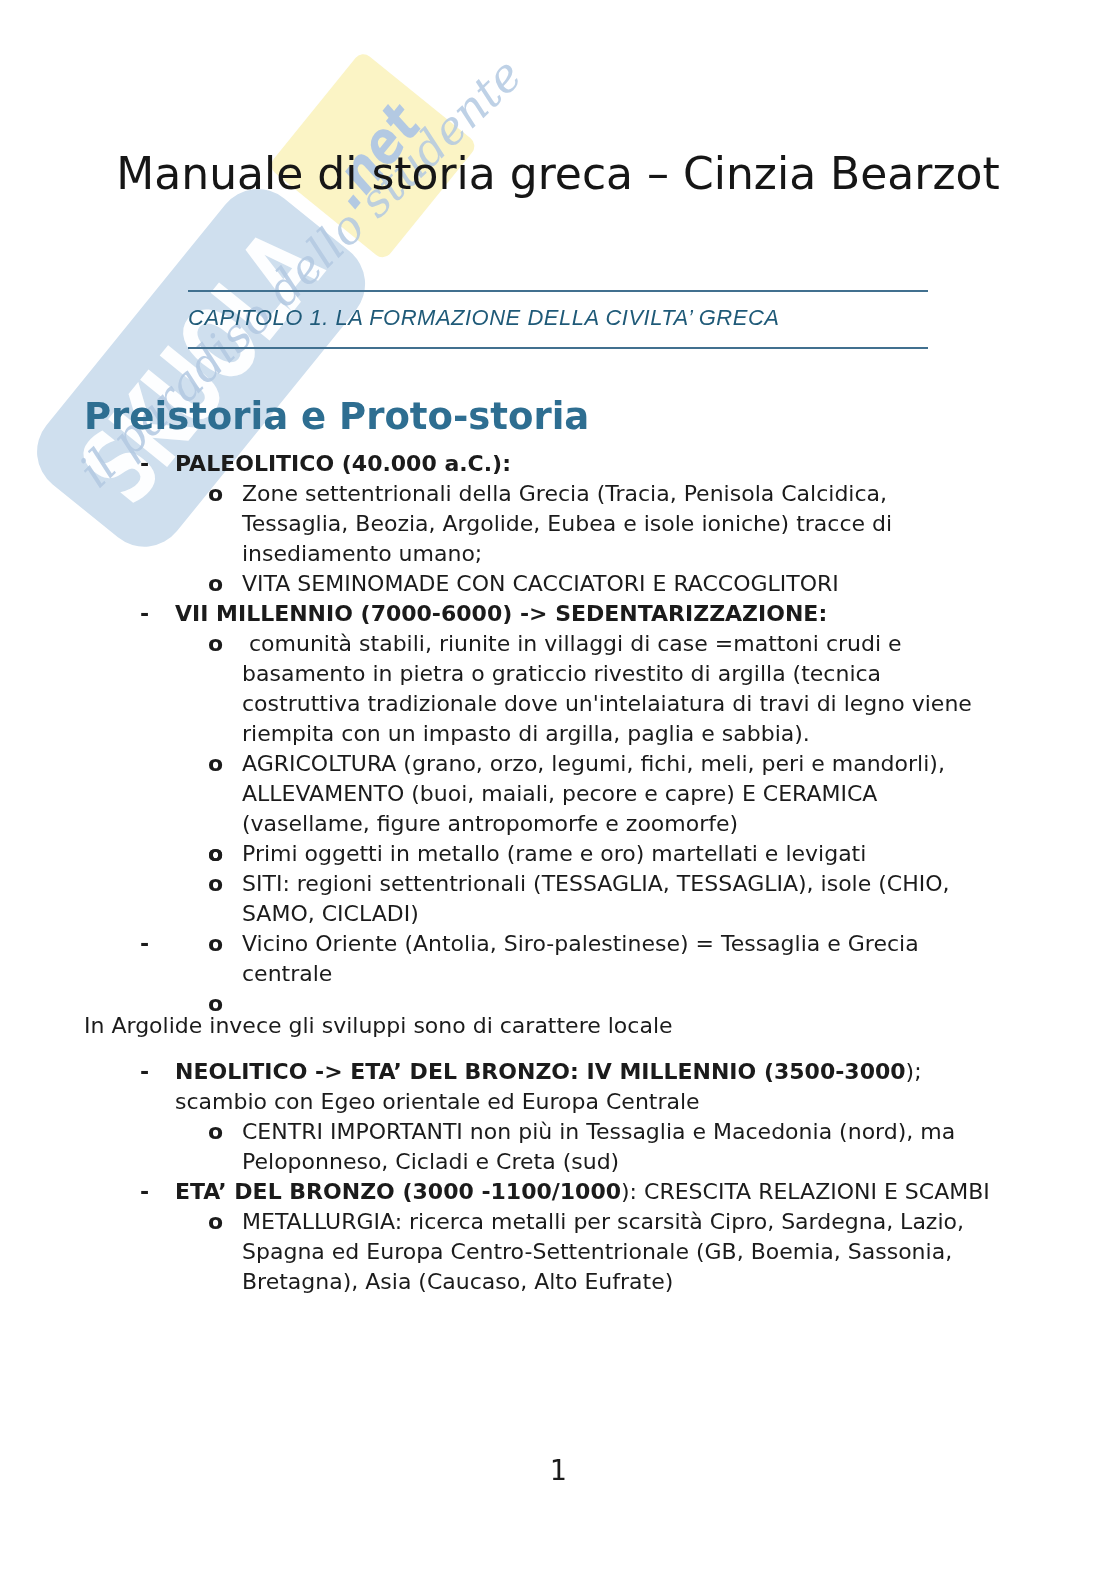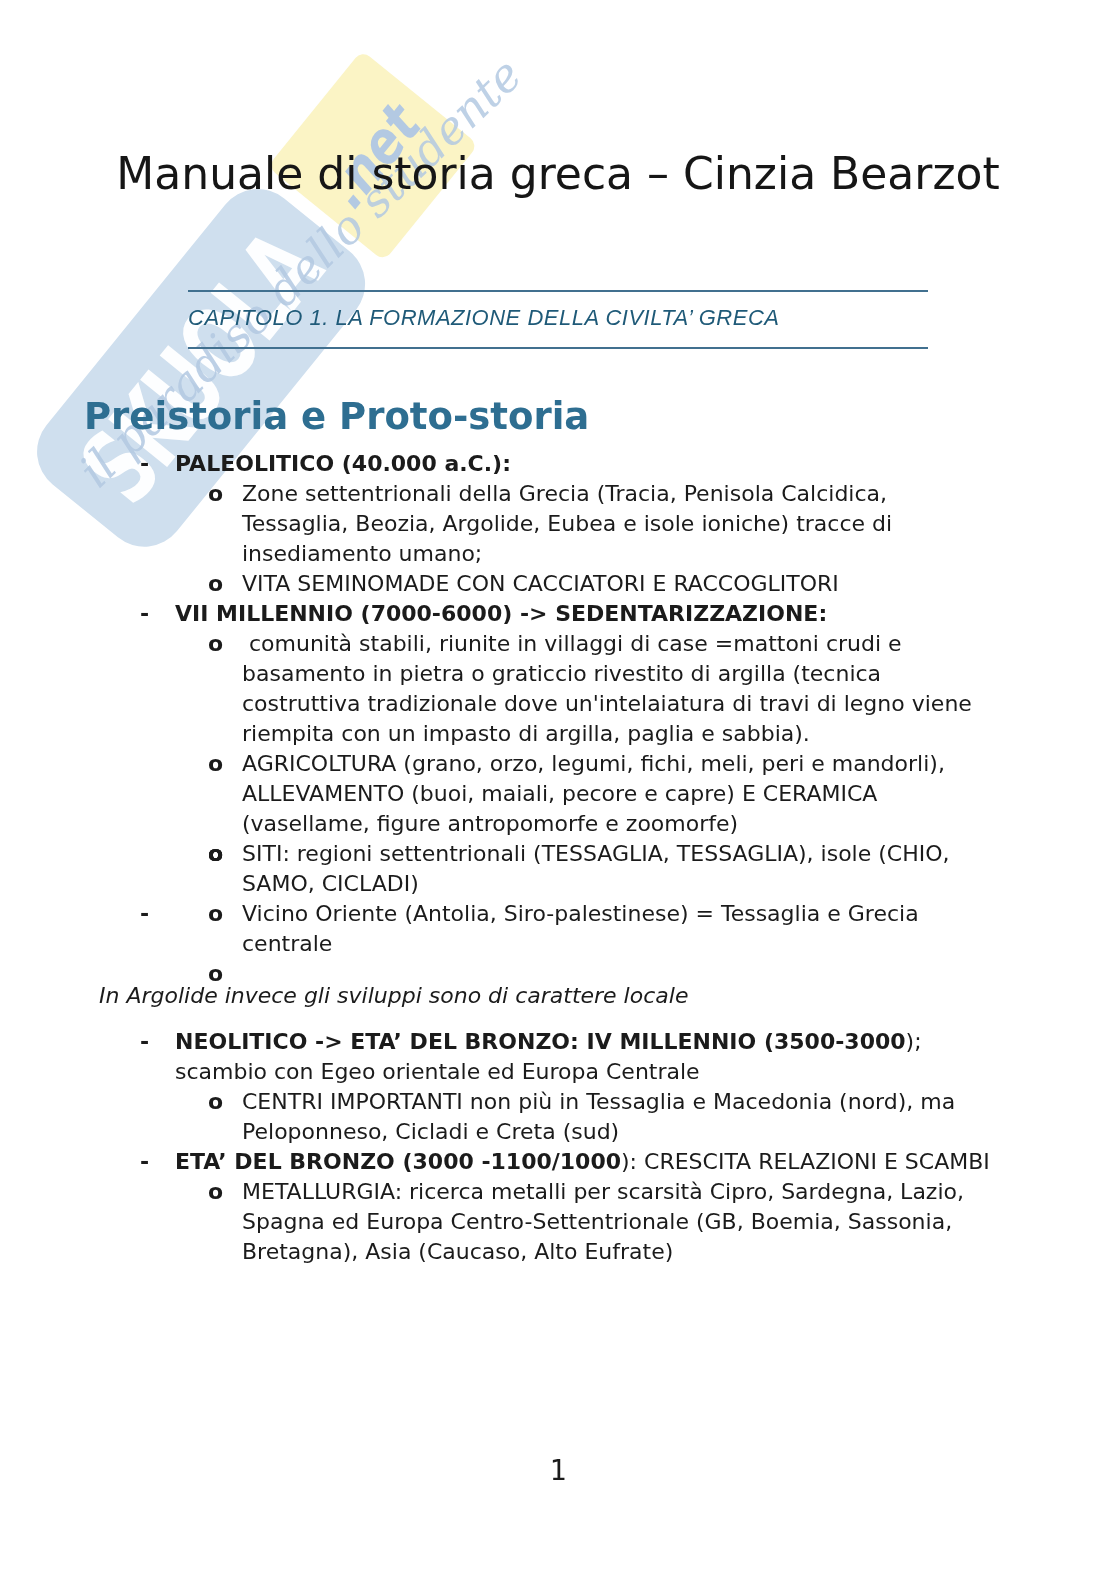--- a/index.html
+++ b/index.html
@@ -83,21 +83,21 @@
     position:absolute;left:84px;top:449px;width:992px;
     font-size:22px;line-height:30px;
   }
   .li{position:relative;}
   .li .content{white-space:pre-wrap;}
   .li b{font-weight:700;}
   .lvl1{padding-left:91px;}
   .lvl1 .marker{position:absolute;left:56px;font-weight:700;}
   .lvl2{padding-left:158px;}
   .lvl2 .marker{position:absolute;left:124px;font-weight:700;}
-  .lvl0{margin:22px 0 16px 15px;padding-left:0;font-style:italic;}
+  .lvl0{margin:22px 0 16px 0;padding-left:0;}
   .page-number{
     position:absolute;left:0;top:1456px;width:100%;
     text-align:center;
     font-family:"DejaVu Sans Mono",monospace;
     font-size:28px;line-height:30px;color:#1b1b1b;
   }
 </style>
 </head>
 <body>
 
@@ -131,21 +131,21 @@
       <div class="li lvl2"><span class="marker">o</span><span class="content"><span>VITA SEMINOMADE CON CACCIATORI E RACCOGLITORI</span></span></div>
       <div class="li lvl1"><span class="marker">-</span><span class="content"><b>VII MILLENNIO (7000-6000) -&gt; SEDENTARIZZAZIONE:</b></span></div>
       <div class="li lvl2"><span class="marker">o</span><span class="content"><span> comunità stabili, riunite in villaggi di case =mattoni crudi e
 basamento in pietra o graticcio rivestito di argilla (tecnica
 costruttiva tradizionale dove un'intelaiatura di travi di legno viene
 riempita con un impasto di argilla, paglia e sabbia).</span></span></div>
       <div class="li lvl2"><span class="marker">o</span><span class="content"><span>AGRICOLTURA (grano, orzo, legumi, fichi, meli, peri e mandorli),
 ALLEVAMENTO (buoi, maiali, pecore e capre) E CERAMICA
 (vasellame, figure antropomorfe e zoomorfe)</span></span></div>
       <div class="li lvl2"><span class="marker">o</span></div>
-      <div class="li lvl2"><span class="marker">o</span></div>
+      <div class="li lvl2"><span class="marker">o</span><span class="content"><span>Primi oggetti in metallo (rame e oro) martellati e levigati</span></span></div>
       <div class="li lvl2"><span class="marker">o</span><span class="content"><span>SITI: regioni settentrionali (TESSAGLIA, TESSAGLIA), isole (CHIO,
 SAMO, CICLADI)</span></span></div>
       <div class="li lvl1"><span class="marker">-</span></div>
       <div class="li lvl2"><span class="marker">o</span><span class="content"><span>Vicino Oriente (Antolia, Siro-palestinese) = Tessaglia e Grecia
 centrale</span></span></div>
       <div class="li lvl2"><span class="marker">o</span></div>
       <div class="li lvl0"><span class="content"><span>In Argolide invece gli sviluppi sono di carattere locale</span></span></div>
       <div class="li lvl1"><span class="marker">-</span><span class="content"><b>NEOLITICO -&gt; ETA’ DEL BRONZO: IV MILLENNIO (3500-3000</b><span>);
 scambio con Egeo orientale ed Europa Centrale</span></span></div>
       <div class="li lvl2"><span class="marker">o</span><span class="content"><span>CENTRI IMPORTANTI non più in Tessaglia e Macedonia (nord), ma

